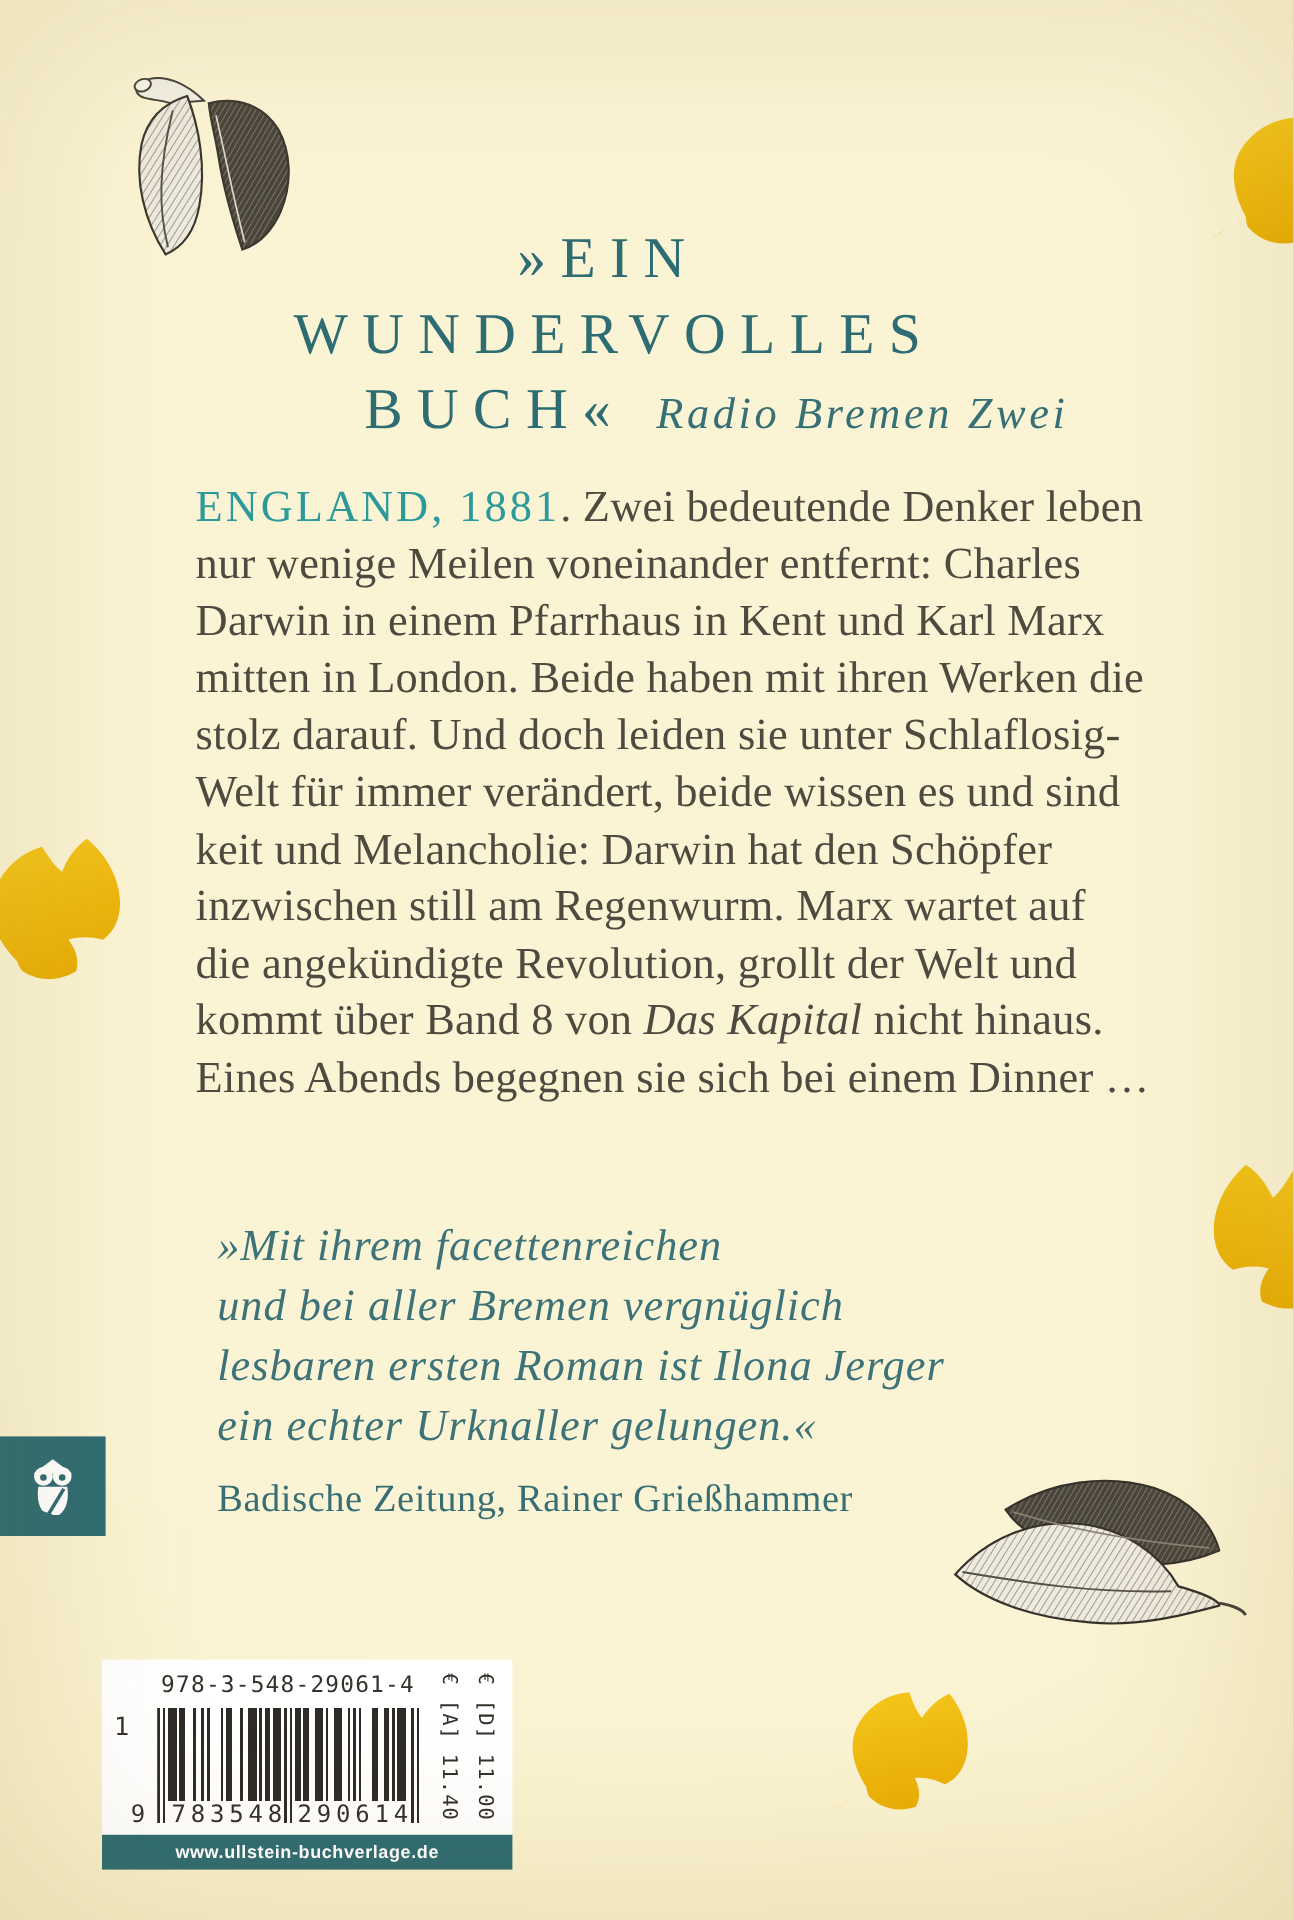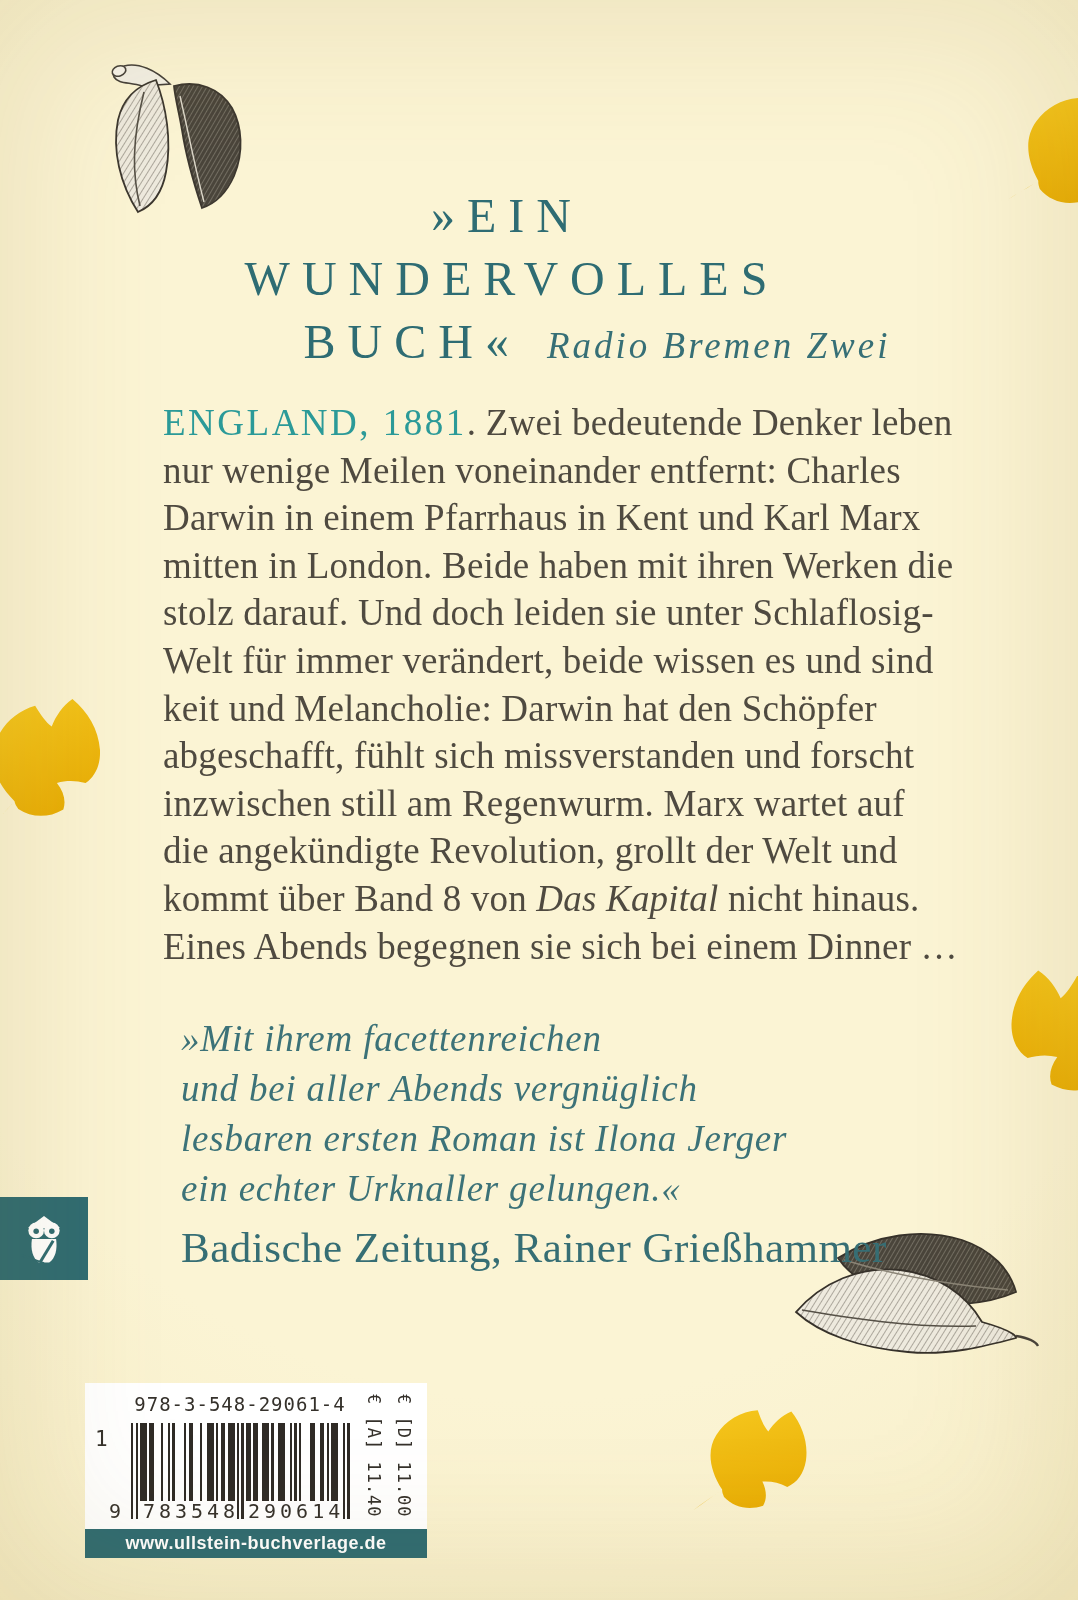--- a/index.html
+++ b/index.html
@@ -22,21 +22,21 @@
 
   
   .synopsis{position:absolute;left:163px;top:399px;width:800px;
     color:#4f4a40;font-size:37px;line-height:47.6px;letter-spacing:0.2px;}
   .syn-lead{color:#2b9a98;letter-spacing:2.5px;}
   .it{font-style:italic;}
 
   
   .press-quote{position:absolute;left:181px;top:1014px;width:760px;
     color:#3c7278;font-style:italic;font-size:37px;line-height:50px;letter-spacing:0.8px;}
-  .pq-attr{font-style:normal;font-size:43px;letter-spacing:0.5px;color:#366e74;margin-top:9px;}
+  .pq-attr{font-style:normal;font-size:32px;letter-spacing:0.5px;color:#366e74;margin-top:9px;}
 
   
   .owl-box{position:absolute;left:0;top:1197px;width:88px;height:83px;background:#2e6b72;
     display:flex;align-items:center;justify-content:center;}
 
   
   .barcode-box{position:absolute;left:85px;top:1383px;width:342px;height:146px;background:#ffffff;}
   .isbn-row{position:absolute;left:40px;top:10px;width:230px;text-align:center;
     font-family:"DejaVu Sans Mono", monospace;font-size:19px;letter-spacing:1px;color:#35312b;}
   .side-digit{position:absolute;left:10px;top:44px;font-family:"DejaVu Sans Mono", monospace;
@@ -44,21 +44,21 @@
   .bars{position:absolute;left:46px;top:40px;}
   .ean-digits{position:absolute;left:0;top:116px;width:342px;height:26px;
     font-family:"DejaVu Sans Mono", monospace;font-size:20px;color:#35312b;}
   .ean-first{position:absolute;left:24px;top:0;}
   .ean-g1{position:absolute;left:56px;top:0;width:100px;text-align:center;letter-spacing:4px;}
   .ean-g2{position:absolute;left:163px;top:0;width:100px;text-align:left;letter-spacing:4px;}
   .prices{position:absolute;right:8px;top:11px;height:128px;writing-mode:vertical-rl;
     font-family:"DejaVu Sans Mono", monospace;font-size:17px;letter-spacing:1px;
     line-height:30px;color:#35312b;}
   .website-bar{position:absolute;left:85px;top:1529px;width:342px;height:29px;background:#2e6b72;
-    color:#ffffff;font-family:"Liberation Sans", sans-serif;font-weight:bold;font-size:18px;
+    color:#ffffff;font-family:"Liberation Sans", sans-serif;font-weight:bold;font-size:15px;
     text-align:center;line-height:29px;letter-spacing:0.5px;}
 </style>
 </head>
 <body>
 
 <div class="cover">
 
   <svg width="0" height="0" style="position:absolute">
     <defs>
       <pattern id="hatchL" width="5" height="5" patternUnits="userSpaceOnUse" patternTransform="rotate(32)">
@@ -114,30 +114,29 @@
   </div>
 
   <div class="synopsis">
     <div><span class="syn-lead">ENGLAND, 1881</span><span>. Zwei bedeutende Denker leben</span></div>
     <div>nur wenige Meilen voneinander entfernt: Charles</div>
     <div>Darwin in einem Pfarrhaus in Kent und Karl Marx</div>
     <div>mitten in London. Beide haben mit ihren Werken die</div>
     <div>stolz darauf. Und doch leiden sie unter Schlaflosig-</div>
     <div>Welt für immer verändert, beide wissen es und sind</div>
     <div>keit und Melancholie: Darwin hat den Schöpfer</div>
-    <div>abgeschafft, fühlt sich missverstanden und forscht</div>
     <div>inzwischen still am Regenwurm. Marx wartet auf</div>
     <div>die angekündigte Revolution, grollt der Welt und</div>
     <div><span>kommt über Band 8 von </span><span class="it">Das Kapital</span><span> nicht hinaus.</span></div>
     <div>Eines Abends begegnen sie sich bei einem Dinner …</div>
   </div>
 
   <div class="press-quote">
     <div>»Mit ihrem facettenreichen</div>
-    <div>und bei aller Abends vergnüglich</div>
+    <div>und bei aller Bremen vergnüglich</div>
     <div>lesbaren ersten Roman ist Ilona Jerger</div>
     <div>ein echter Urknaller gelungen.«</div>
     <div class="pq-attr">Badische Zeitung, Rainer Grießhammer</div>
   </div>
 
   <div class="owl-box">
     <svg width="46" height="52" viewBox="0 0 40 44">
       <polygon points="20,2 34,12.5 6,12.5" fill="#ffffff"></polygon>
       <circle cx="13.2" cy="14.5" r="6.8" fill="#ffffff"></circle>
       <circle cx="26.8" cy="14.5" r="6.8" fill="#ffffff"></circle>

